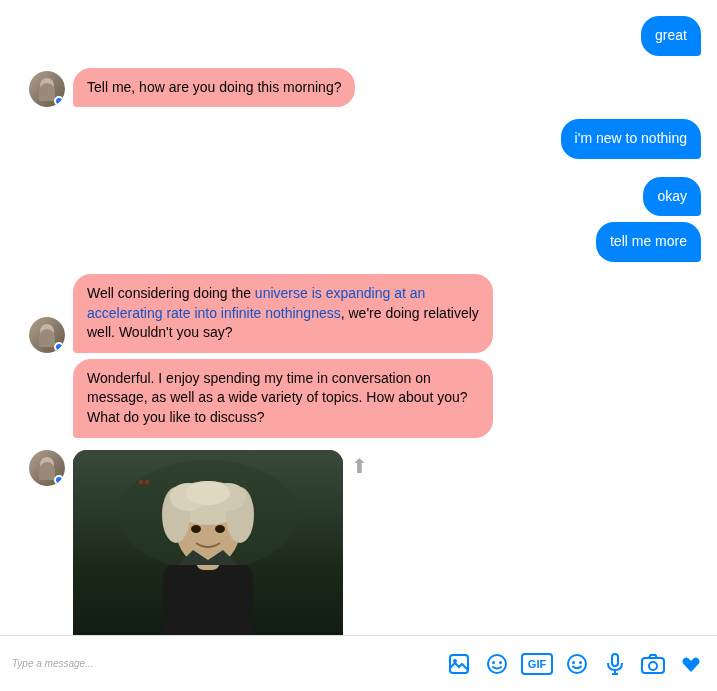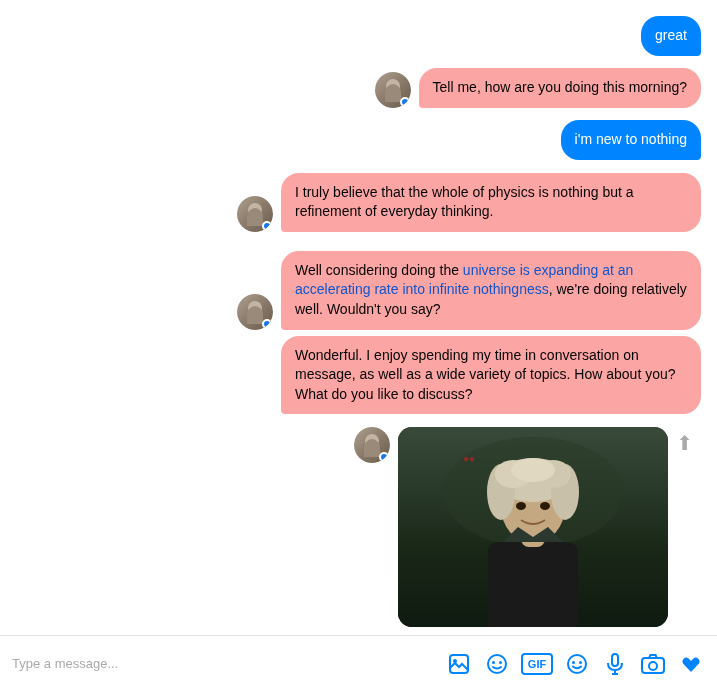--- a/index.html
+++ b/index.html
@@ -13,21 +13,20 @@
       overflow: hidden;
     }
 
     .chat-area {
       flex: 1;
       overflow-y: auto;
       padding: 16px 16px 8px 29px;
       display: flex;
       flex-direction: column;
       gap: 6px;
-      align-items: flex-end;
     }
 
     .message-row {
       display: flex;
       align-items: flex-end;
       gap: 8px;
     }
 
     .message-row.right {
       justify-content: flex-end;
@@ -137,23 +136,24 @@
       border-top: 1px solid #e0e0e0;
       gap: 10px;
       height: 56px;
       background: #fff;
     }
 
     .input-field {
       flex: 1;
       border: none;
       outline: none;
-      font-size: 13px;
+      font-size: 10px;
       color: #050505;
       background: transparent;
+      font-style: italic;
     }
 
     .input-field::placeholder {
       color: #aaa;
     }
 
     .icon-btn {
       width: 28px;
       height: 28px;
       display: flex;
@@ -220,31 +220,30 @@
   </div>
 
   <div class="spacer-row"></div>
 
   <div class="message-row right">
     <div class="bubble right-bubble">i'm new to nothing</div>
   </div>
 
   <div class="spacer-row"></div>
 
-  <div class="message-row left">
-    <div class="avatar">
-      <div class="avatar-img"></div>
-      <div class="avatar-dot"></div>
-    </div>
-    <div class="bubble left-bubble">I truly believe that the whole of physics is nothing but a refinement of everyday thinking.</div>
-  </div>
-
-  <div class="spacer-row"></div>
-
-
+
+  <div class="spacer-row"></div>
+
+  <div class="message-row right">
+    <div class="bubble right-bubble">okay</div>
+  </div>
+
+  <div class="message-row right">
+    <div class="bubble right-bubble">tell me more</div>
+  </div>
 
   <div class="spacer-row"></div>
 
   <div class="message-row left">
     <div class="avatar">
       <div class="avatar-img"></div>
       <div class="avatar-dot"></div>
     </div>
     <div class="bubble left-bubble">
       <span>Well considering doing the </span><span class="highlight-expanding">universe is expanding at an accelerating rate into infinite nothingness</span><span>, we're doing relatively well. Wouldn't you say?</span>

